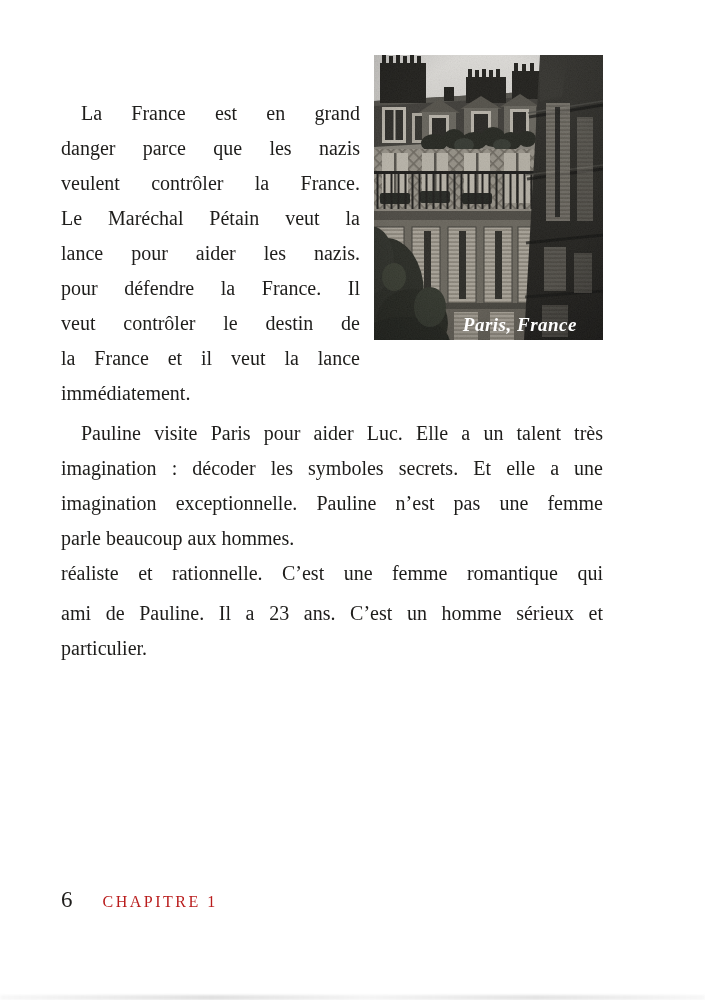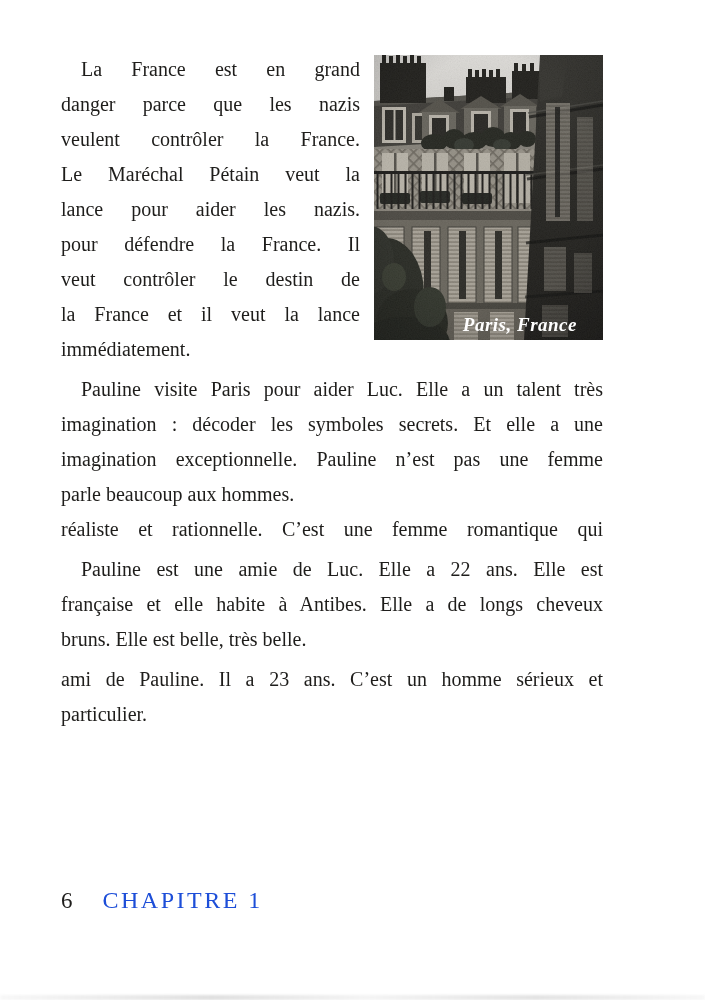--- a/index.html
+++ b/index.html
@@ -11,21 +11,21 @@
     font-family:"Liberation Serif","DejaVu Serif",serif;
     color:#1e1d1b;
   }
   .content{
     position:absolute;
     left:61px;top:52px;
     width:542px;
   }
   .row1{display:flex;align-items:flex-start;}
   .p1{width:299px;flex:none;}
-  .para{font-size:20px;line-height:35px;}
+  .para{font-size:20px;line-height:35px;margin-top:44px;}
   .p2,.p3,.p4{margin-top:5px;}
   .line{
     text-align:justify;
     text-align-last:justify;
     white-space:normal;
   }
   .line.last{text-align-last:left;}
   .line.indent{text-indent:20px;}
   figure.photo{
     margin:3px 0 0 14px;
@@ -37,22 +37,22 @@
   .footer{
     position:absolute;
     left:61px;top:887px;
     white-space:nowrap;
   }
   .page-number{
     font-size:23px;
     color:#1f1e1c;
   }
   .chapter-label{
-    font-size:24px;
-    color:#1d4ed8;
+    font-size:16px;
+    color:#b91c1c;
     letter-spacing:2.5px;
     margin-left:30px;
   }
   .scan-edge{
     position:absolute;
     left:0;right:0;bottom:0;height:5px;
     background:linear-gradient(90deg,
       rgba(120,120,120,.05) 0%,
       rgba(100,100,100,.20) 30%,
       rgba(120,120,120,.08) 52%,
@@ -265,25 +265,20 @@
     </div>
 
     <div class="para p2">
       <div class="line indent">Pauline visite Paris pour aider Luc. Elle a un talent très</div>
       <div class="line">imagination : décoder les symboles secrets. Et elle a une</div>
       <div class="line">imagination exceptionnelle. Pauline n’est pas une femme</div>
       <div class="line last">parle beaucoup aux hommes.</div>
       <div class="line">réaliste et rationnelle. C’est une femme romantique qui</div>
     </div>
 
-    <div class="para p3">
-      <div class="line indent">Pauline est une amie de Luc. Elle a 22 ans. Elle est</div>
-      <div class="line">française et elle habite à Antibes. Elle a de longs cheveux</div>
-      <div class="line last">bruns. Elle est belle, très belle.</div>
-    </div>
 
     <div class="para p4">
       <div class="line">ami de Pauline. Il a 23 ans. C’est un homme sérieux et</div>
       <div class="line last">particulier.</div>
     </div>
 
   </div>
 
   <div class="footer">
     <span class="page-number">6</span><span class="chapter-label">CHAPITRE 1</span>

